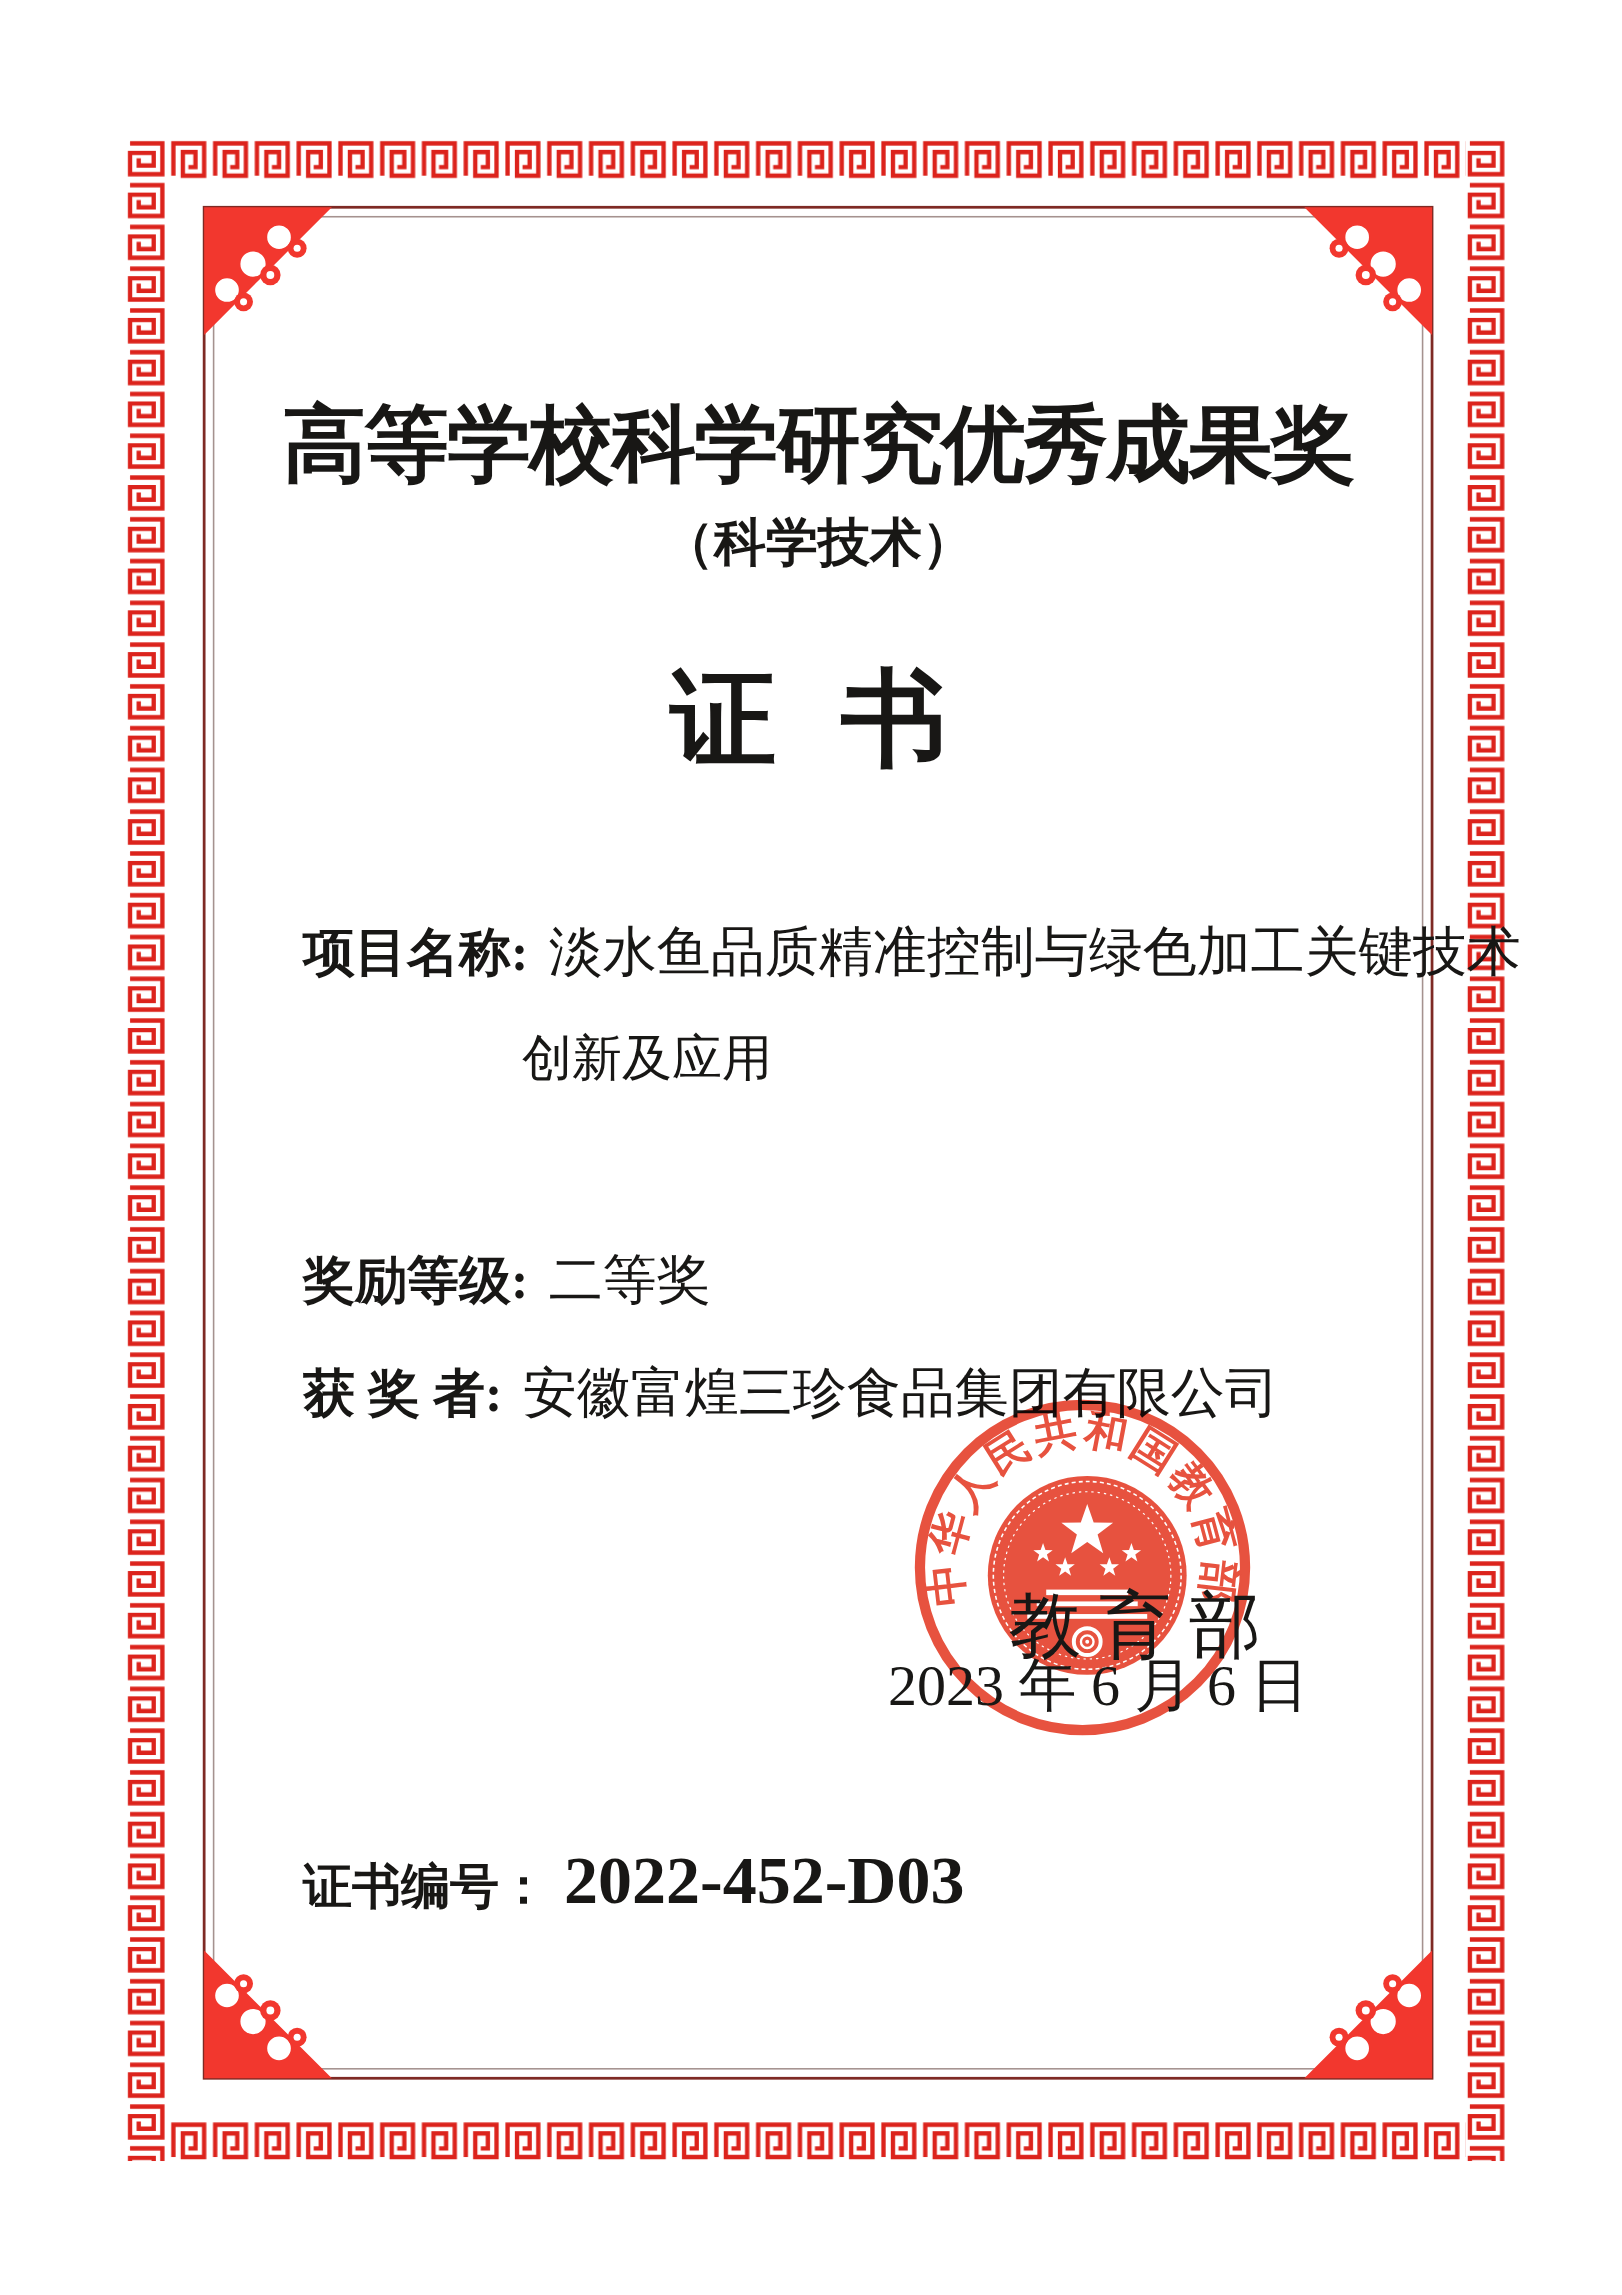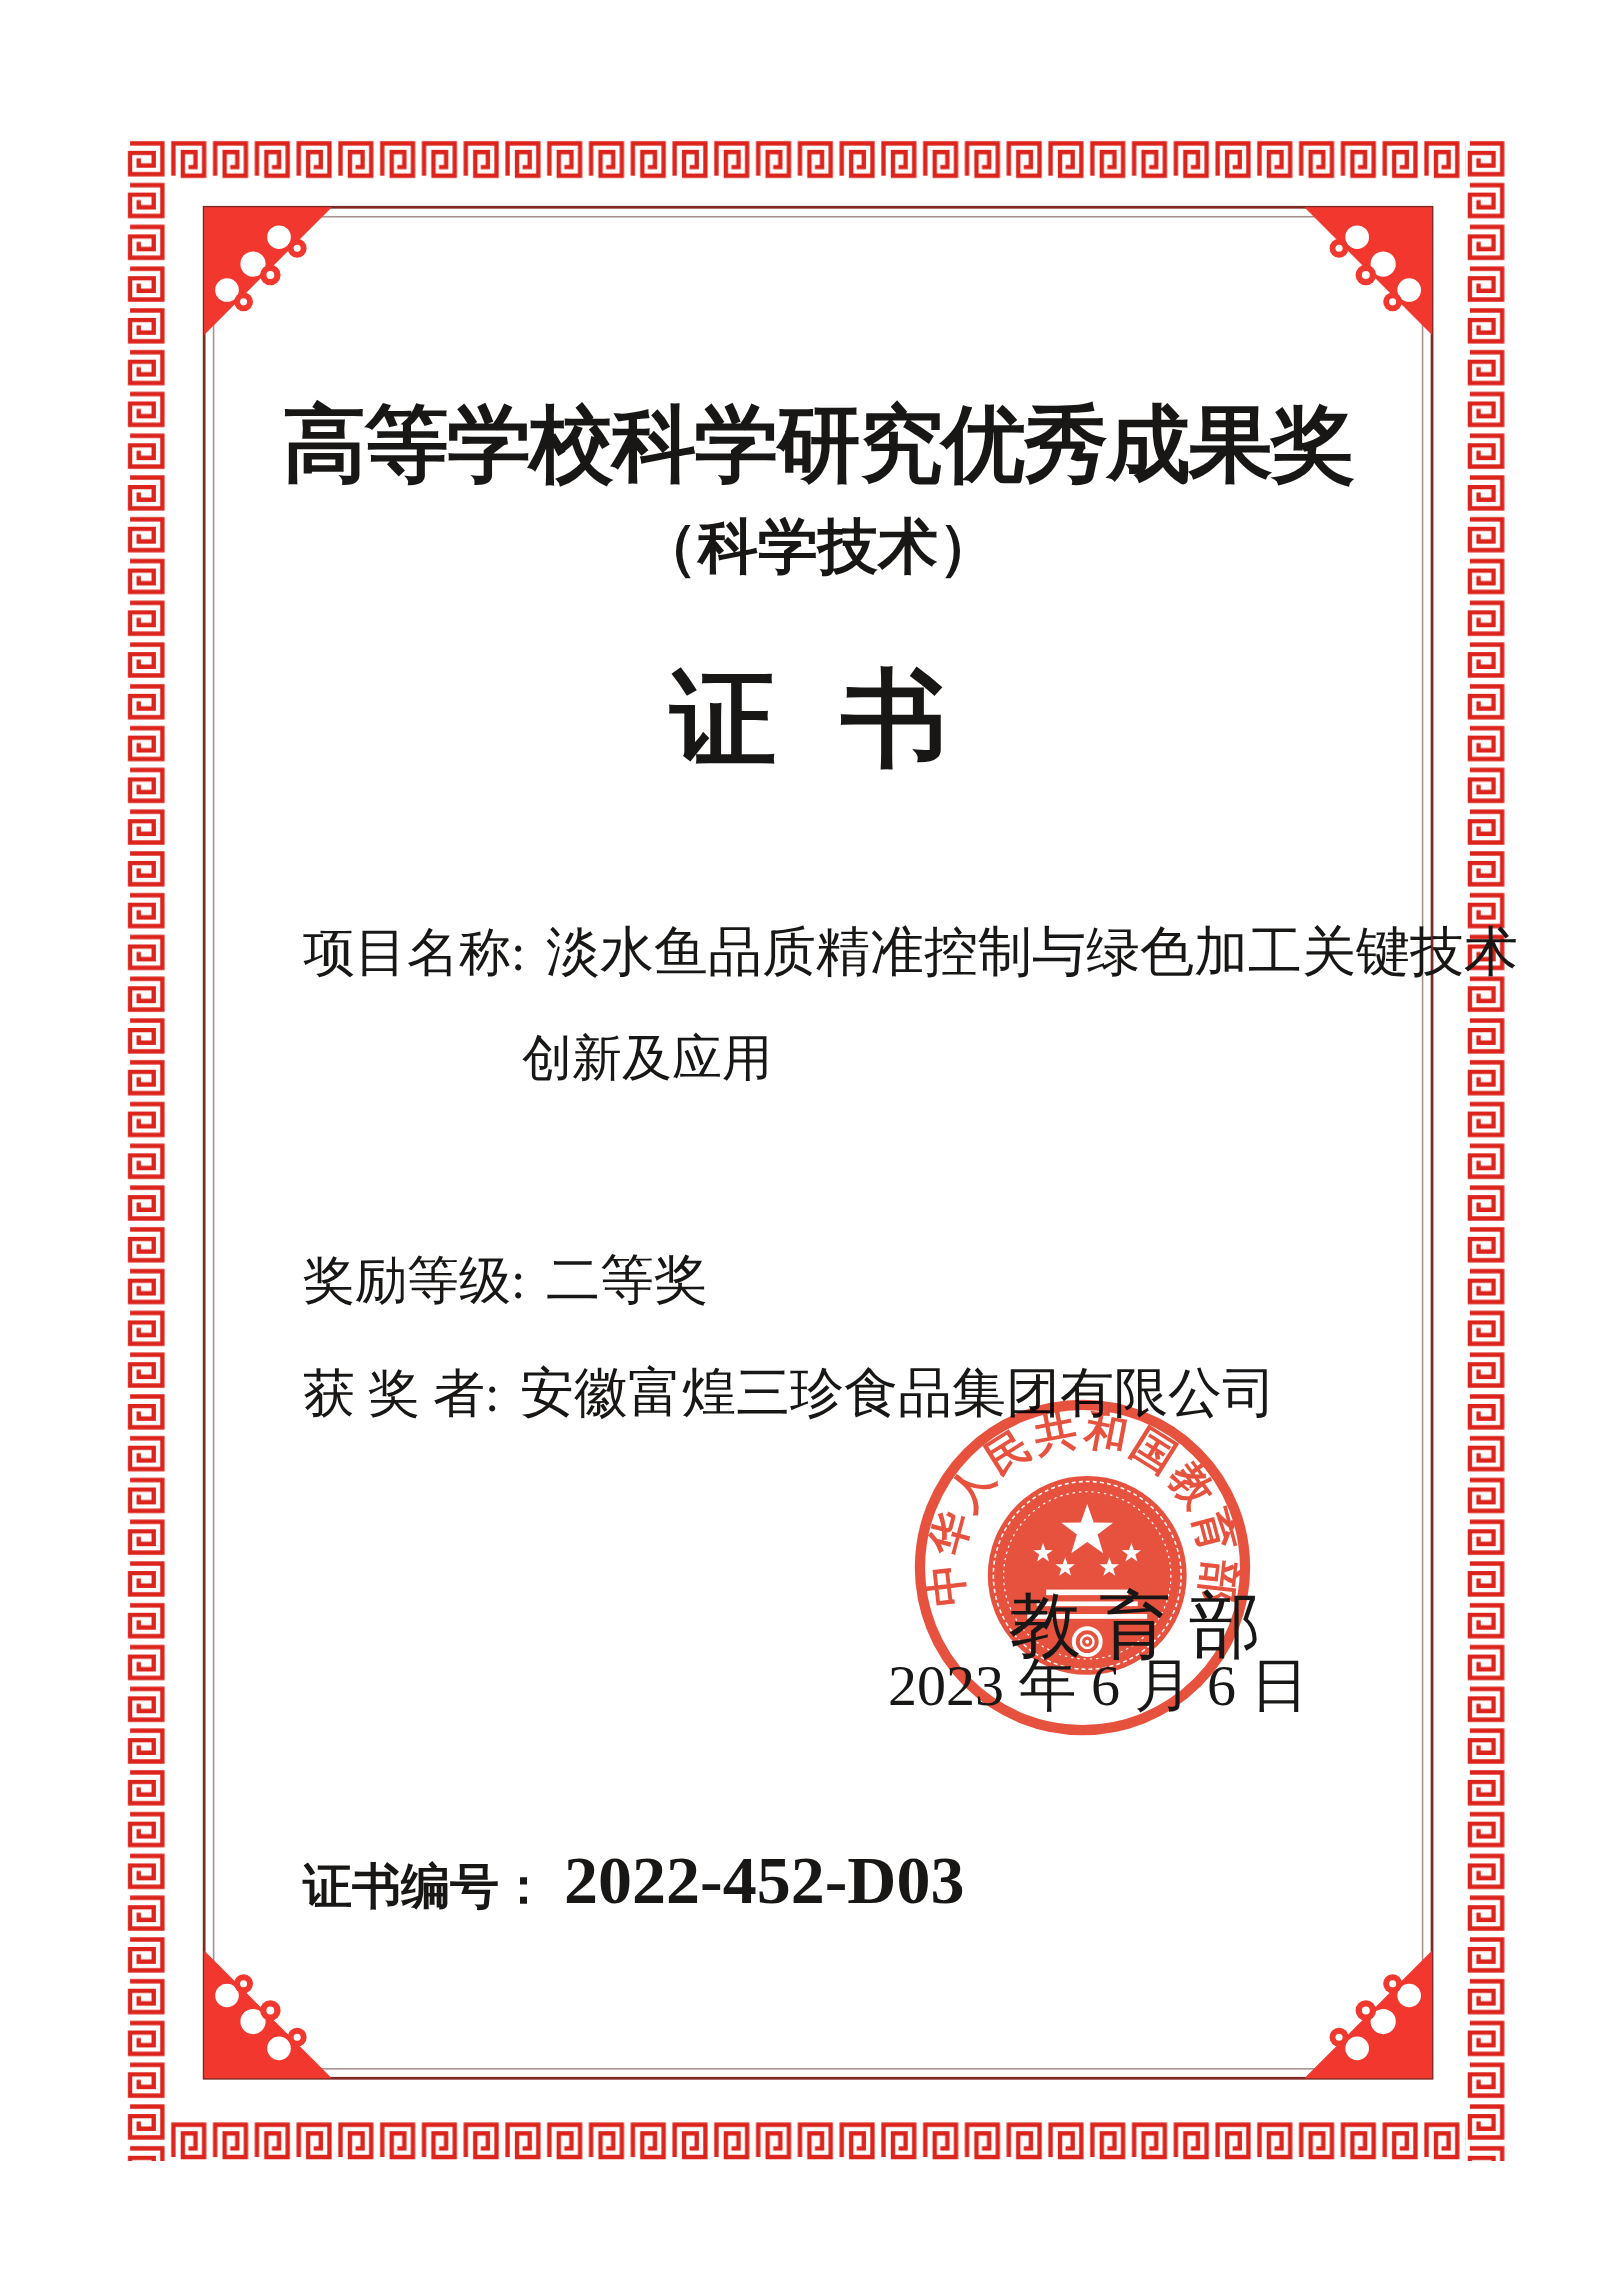--- a/index.html
+++ b/index.html
@@ -15,24 +15,24 @@
         font-family:"Liberation Serif","DejaVu Serif",serif;color:var(--text);}
   .frame{position:absolute;left:0;top:0;z-index:1;}
   .meander{stroke:var(--frame-red);fill:none;stroke-width:5.5;}
   .line-outer{stroke:var(--border-dark);fill:none;stroke-width:3.5;}
   .line-inner{stroke:var(--border-light);fill:none;stroke-width:2;}
   .orn-fill{fill:var(--ornament-red);}
   .orn-dot{fill:#fff;}
   .txt{position:absolute;z-index:2;line-height:1.12;white-space:nowrap;}
   .title-band{left:204px;width:1228px;text-align:center;}
   .title1{top:398px;font-size:84px;font-weight:700;letter-spacing:-1.6px;}
-  .title2{top:514px;font-size:60px;font-weight:700;}
+  .title2{top:514px;font-size:52px;font-weight:700;}
   .subtitle{top:661px;font-size:106px;font-weight:700;letter-spacing:19px;}
   .row{position:absolute;left:303px;z-index:2;display:flex;align-items:baseline;white-space:nowrap;}
-  .row .lbl{font-size:52px;font-weight:400;margin-right:20.5px;}
+  .row .lbl{font-size:52px;font-weight:700;margin-right:20.5px;}
   .row .val{font-size:54px;font-weight:400;}
   .row1{top:916px;}
   .row1b{position:absolute;left:522px;top:1030px;font-size:50px;z-index:2;}
   .row2{top:1134px;}
   .row3{top:1244px;}
   .row4{top:1357px;}
   .seal{position:absolute;left:901px;top:1386px;z-index:3;mix-blend-mode:multiply;opacity:.93;}
   .seal-stroke{stroke:var(--seal-red);fill:none;}
   .seal-fill{fill:var(--seal-red);}
   .seal-text{fill:var(--seal-red);font-family:"Liberation Serif","DejaVu Serif",serif;font-weight:700;}

